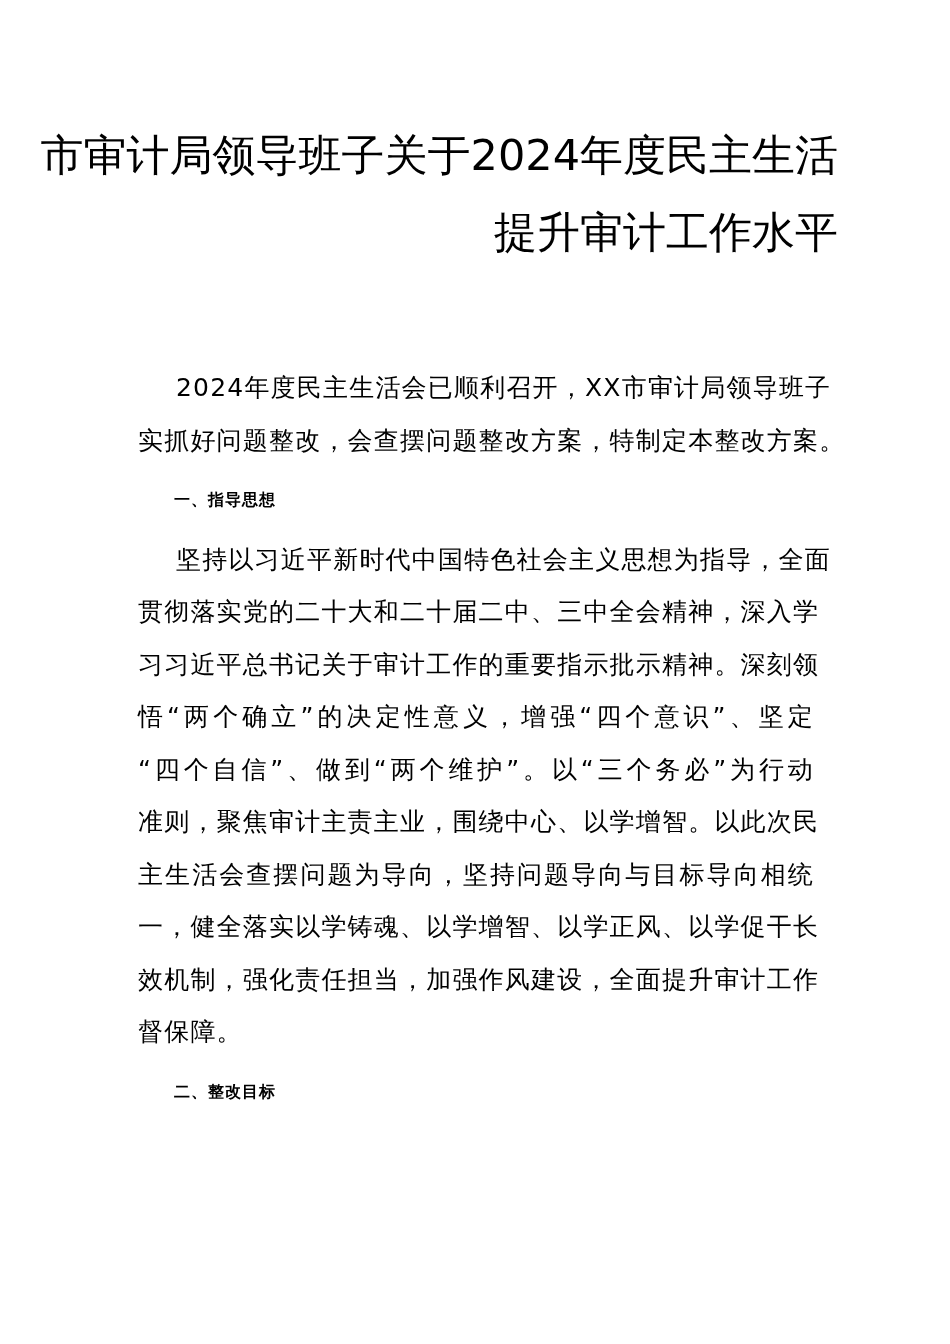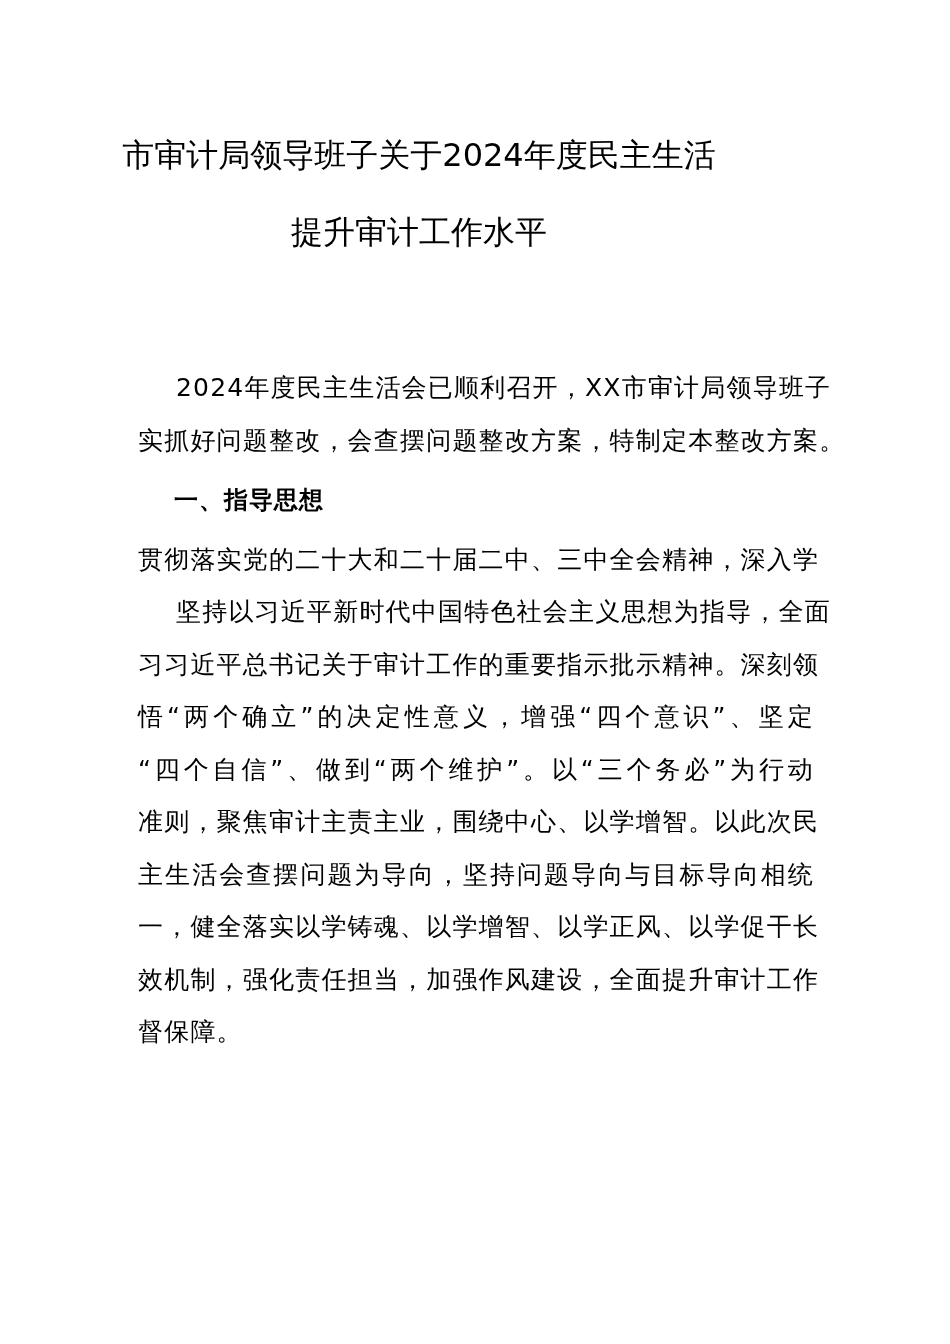--- a/index.html
+++ b/index.html
@@ -19,23 +19,23 @@
       position: absolute;
       left: 0; top: 0;
       width: 950px;
       height: 1344px;
       background: #ffffff;
     }
     .title-line {
       position: absolute;
       left: 0;
       width: 838px;
-      text-align: center;
+      text-align: right;
       font-family: "DejaVu Sans", "Liberation Sans", sans-serif;
-      font-size: 32px;
+      font-size: 43px;
       line-height: 44px;
       letter-spacing: 0px;
       font-weight: normal;
       white-space: nowrap;
     }
     .title-line.l1 { top: 133px; }
     .title-line.l2 { top: 210px; }
 
     .body-text {
       position: absolute;
@@ -47,21 +47,21 @@
       text-align: justify;
       text-align-last: left;
       letter-spacing: 1.2px;
       word-break: break-all;
     }
     .heading {
       margin: 7px 0 7px 0;
       padding-left: 36px;
       font-weight: bold;
       font-family: "DejaVu Sans", "Liberation Sans", sans-serif;
-      font-size: 24px;
+      font-size: 16px;
       letter-spacing: 1px;
     }
     .line {
       display: block;
       white-space: nowrap;
       text-align: justify;
       text-align-last: justify;
     }
     .line.last {
       text-align-last: left;
@@ -81,27 +81,28 @@
   <div class="body-text" style="top:362px;">
 
     <div class="para-block">
       <span class="line indent">2024年度民主生活会已顺利召开，XX市审计局领导班子</span>
       <span class="line last">实抓好问题整改，会查摆问题整改方案，特制定本整改方案。</span>
     </div>
 
     <div class="heading">一、指导思想</div>
 
     <div class="para-block">
+      <span class="line indent">坚持以习近平新时代中国特色社会主义思想为指导，全面</span>
       <span class="line">贯彻落实党的二十大和二十届二中、三中全会精神，深入学</span>
-      <span class="line indent">坚持以习近平新时代中国特色社会主义思想为指导，全面</span>
       <span class="line">习习近平总书记关于审计工作的重要指示批示精神。深刻领</span>
       <span class="line">悟“两个确立”的决定性意义，增强“四个意识”、坚定</span>
       <span class="line">“四个自信”、做到“两个维护”。以“三个务必”为行动</span>
       <span class="line">准则，聚焦审计主责主业，围绕中心、以学增智。以此次民</span>
       <span class="line">主生活会查摆问题为导向，坚持问题导向与目标导向相统</span>
       <span class="line">一，健全落实以学铸魂、以学增智、以学正风、以学促干长</span>
       <span class="line">效机制，强化责任担当，加强作风建设，全面提升审计工作</span>
       <span class="line last">督保障。</span>
     </div>
 
+    <div class="heading">二、整改目标</div>
 
   </div>
 </div>
 
 </body></html>

